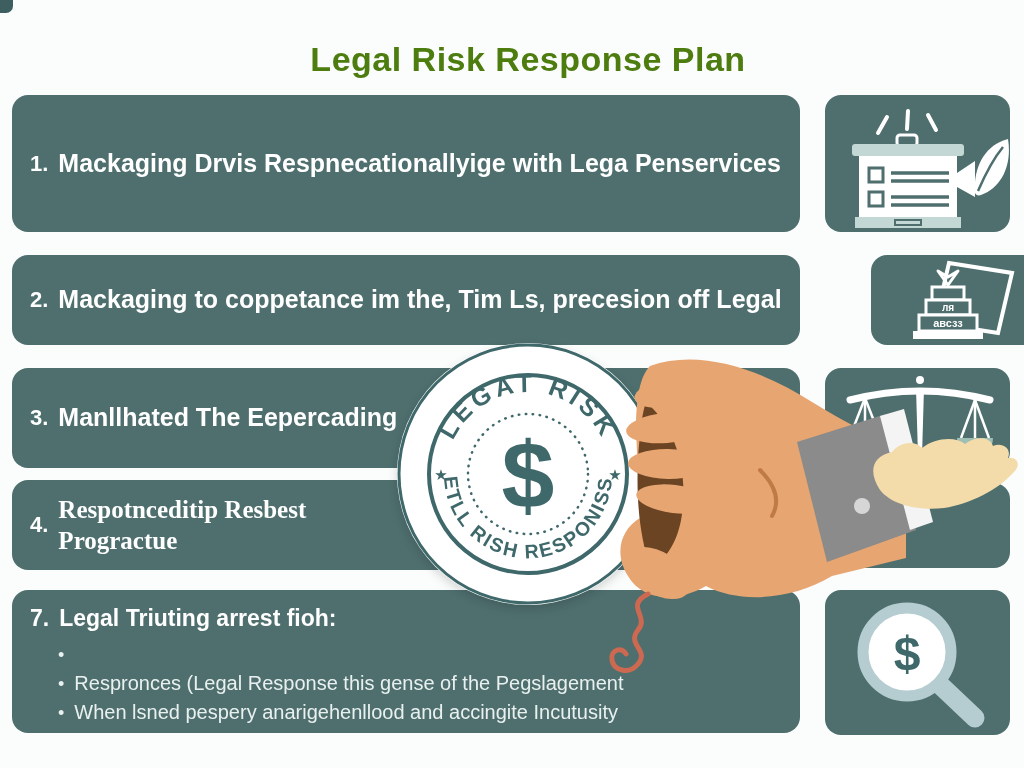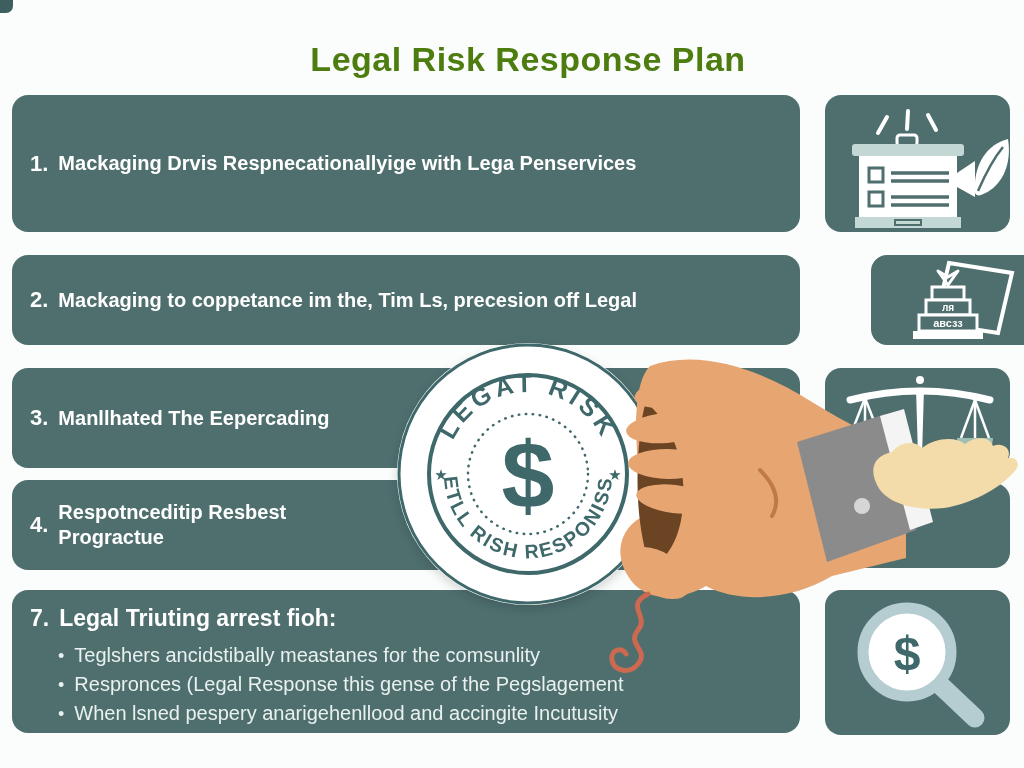--- a/index.html
+++ b/index.html
@@ -6,27 +6,27 @@
   #canvas{position:relative;width:1024px;height:768px;background:#fbfcfc;overflow:hidden;}
 
   .corner-mark{position:absolute;left:0;top:0;width:13px;height:13px;background:#3d5f60;border-radius:0 0 7px 0;}
 
   #title{position:absolute;left:0;top:24px;width:1024px;margin:16px;text-align:center;
          font-size:34px;font-weight:700;letter-spacing:.5px;color:#4d7c0f;}
 
   .bar{position:absolute;left:12px;width:788px;background:#4e6f6e;border-radius:16px;
        color:#ffffff;display:flex;align-items:center;box-sizing:border-box;padding:0 18px;}
   .bar .num{font-weight:700;font-size:22px;margin-right:10px;flex:0 0 auto;}
-  .bar .txt{font-weight:700;font-size:20px;line-height:1.25;}
+  .bar .txt{font-weight:700;font-size:25px;line-height:1.25;}
   .bar.nowrap .txt{white-space:nowrap;}
   #bar1{top:95px;height:137px;}
   #bar2{top:255px;height:90px;}
   #bar3{top:368px;height:100px;}
   #bar4{top:480px;height:90px;}
-  #bar4 .txt{max-width:310px;}
+  #bar4 .txt{max-width:310px;font-family:Liberation Serif, serif;}
   #bar5{top:590px;height:143px;flex-direction:column;align-items:flex-start;justify-content:flex-start;padding:14px 18px 0 18px;}
   #bar5 .heading{display:flex;align-items:baseline;}
   #bar5 .heading .num,#bar5 .heading .txt{font-size:23px;}
   #bar5 .bullets{margin-top:8px;padding-left:28px;}
   .bullet{display:flex;align-items:baseline;font-size:20px;font-weight:400;color:#e9f1f0;line-height:28px;}
   .bullet .marker{margin-right:10px;font-size:18px;}
 
   .tile{position:absolute;left:825px;width:185px;background:#4e6f6e;border-radius:16px;}
   #tile1{top:95px;height:137px;}
   #tile2{top:255px;height:90px;margin-left:46px;}
@@ -63,21 +63,20 @@
     <span class="txt">Respotnceditip Resbest Progractue</span>
   </div>
   <div class="bar" id="bar5">
     <div class="heading">
       <span class="num">7.</span>
       <span class="txt">Legal Triuting arrest fioh:</span>
     </div>
     <div class="bullets">
       <div class="bullet">
         <span class="marker">•</span>
-        <span>Teglshers ancidstibally meastanes for the comsunlity</span>
       </div>
       <div class="bullet">
         <span class="marker">•</span>
         <span>Respronces (Legal Response this gense of the Pegslagement</span>
       </div>
       <div class="bullet">
         <span class="marker">•</span>
         <span>When lsned pespery anarigehenllood and accingite Incutusity</span>
       </div>
     </div>

